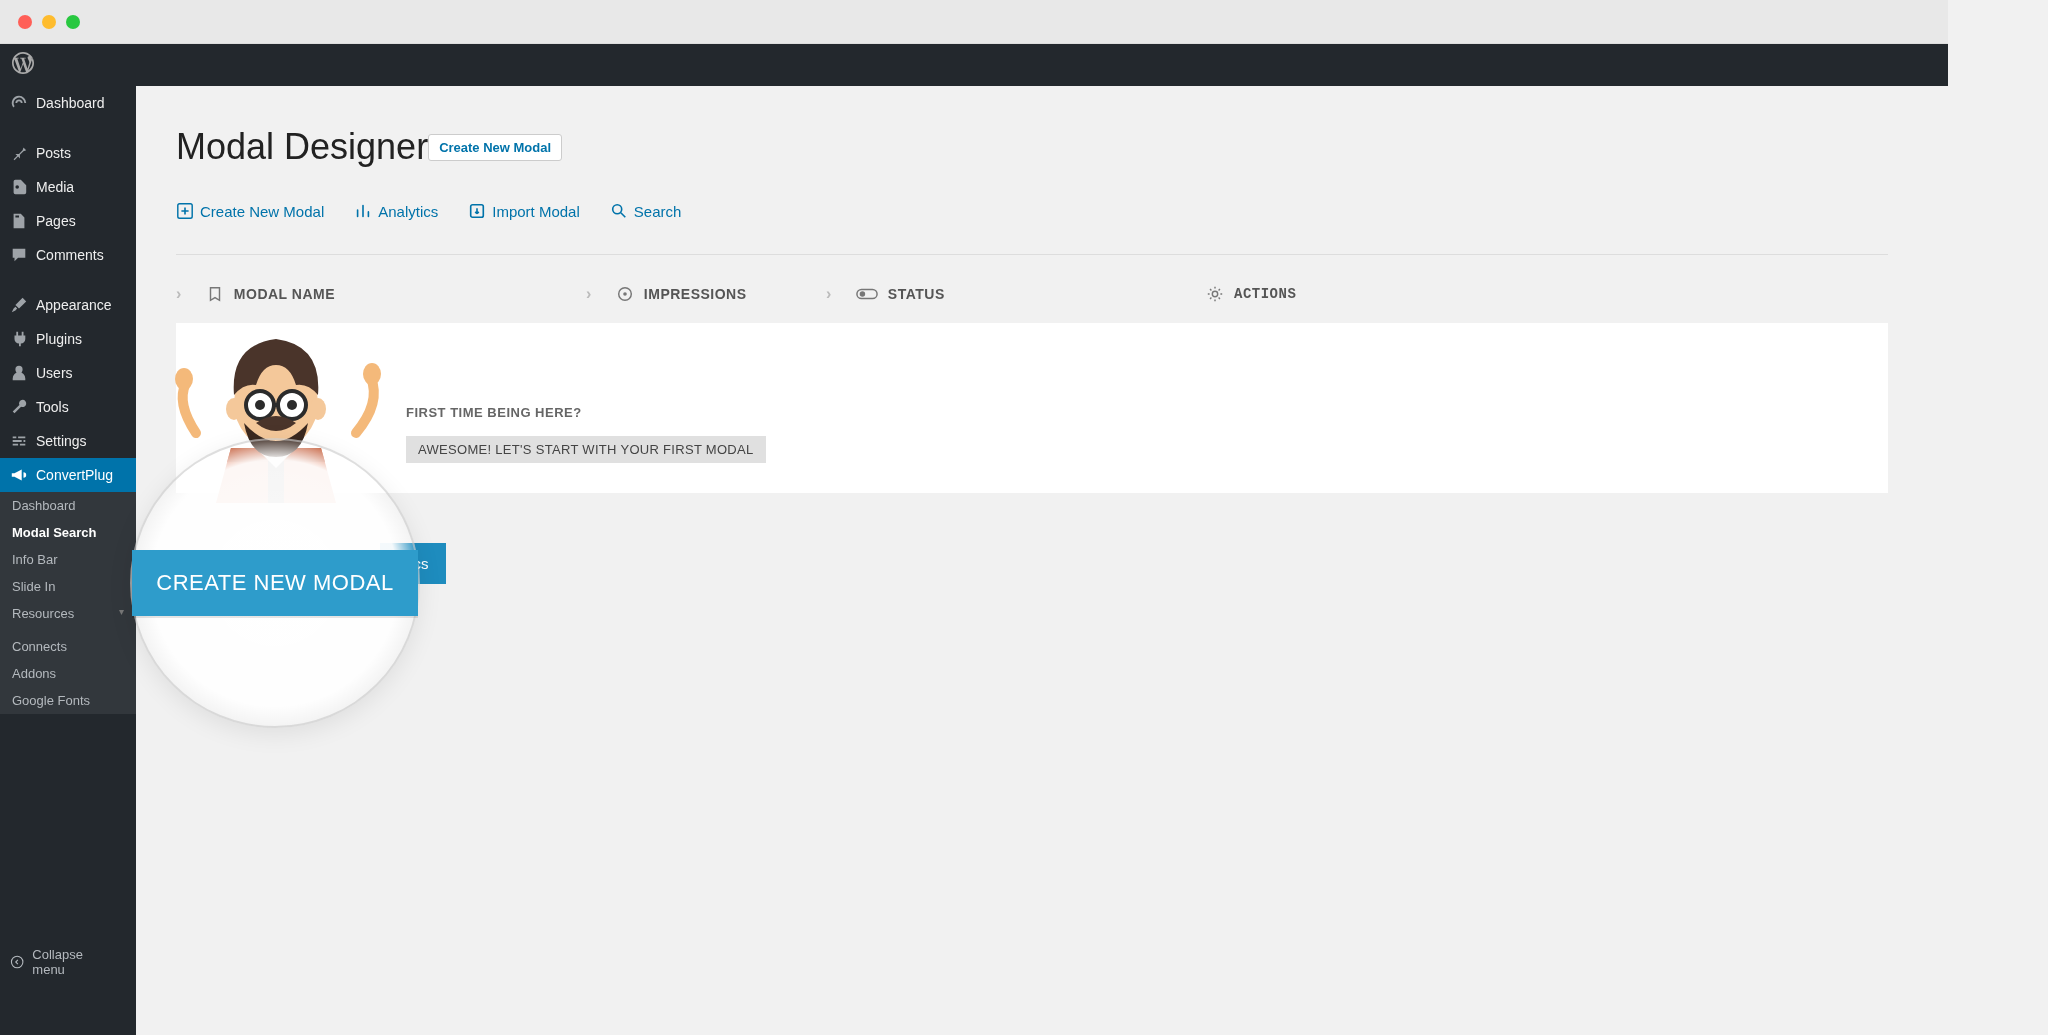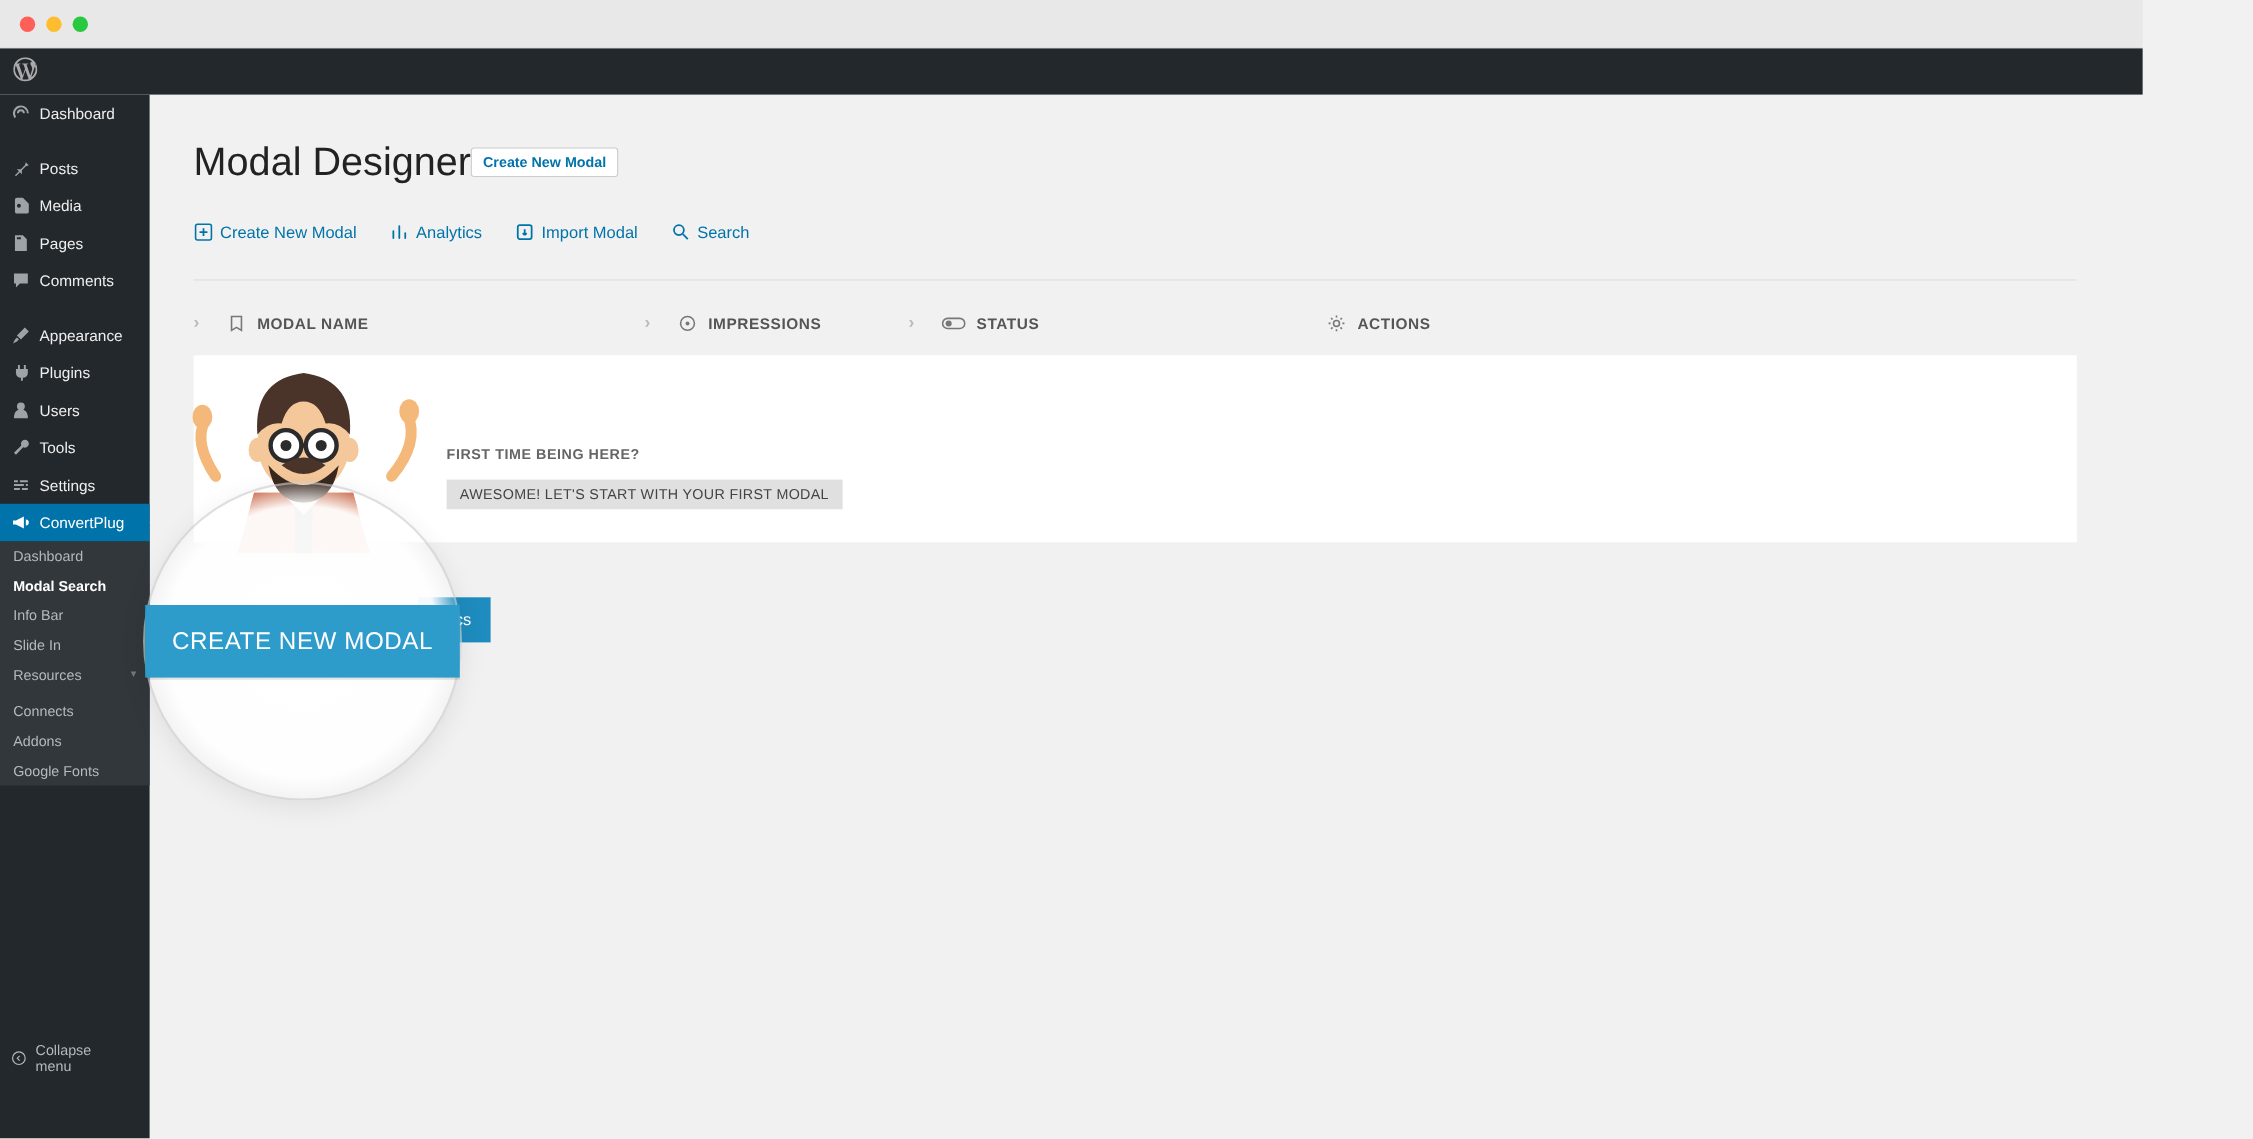--- a/index.html
+++ b/index.html
@@ -46,21 +46,21 @@
   .tool svg { width: 18px; height: 18px; fill: none; stroke: #0073aa; stroke-width: 1.8; }
   .tool.plus svg { stroke: none; }
 
   .table-head { display: flex; align-items: center; padding: 30px 0 20px 0; color: #555; font-size: 14px; font-weight: 600; letter-spacing: 0.5px; }
   .th { display: flex; align-items: center; gap: 10px; }
   .th svg { width: 18px; height: 18px; fill: none; stroke: #777; stroke-width: 1.6; }
   .th-chevron { color: #bbb; margin-right: 14px; font-size: 16px; }
   .th-modal { flex: 0 0 410px; }
   .th-impr { flex: 0 0 240px; }
   .th-status { flex: 0 0 380px; }
-  .th-actions { flex: 1; justify-content: flex-start; margin-left: auto; }
+  .th-actions { flex: 1; justify-content: flex-start; margin-left: auto; font-family: Liberation Mono, monospace; }
 
   .panel { background: #fff; padding: 30px 30px 30px 230px; min-height: 170px; position: relative; display: flex; flex-direction: column; justify-content: flex-end; gap: 16px; }
   .first-time { color: #666; font-size: 13px; letter-spacing: 0.5px; font-weight: 600; }
   .awesome { display: inline-block; background: #e0e0e0; color: #444; padding: 6px 12px; font-size: 13px; letter-spacing: 0.3px; font-weight: 400; width: fit-content; }
 
   .bottom-actions { margin-top: 50px; display: flex; gap: 12px; }
   .btn-primary { background: #1e8cbe; color: #fff; border: none; padding: 12px 18px; font-size: 15px; cursor: pointer; }
 
   
   .mascot { position: absolute; left: -20px; top: -10px; width: 240px; height: 200px; }

